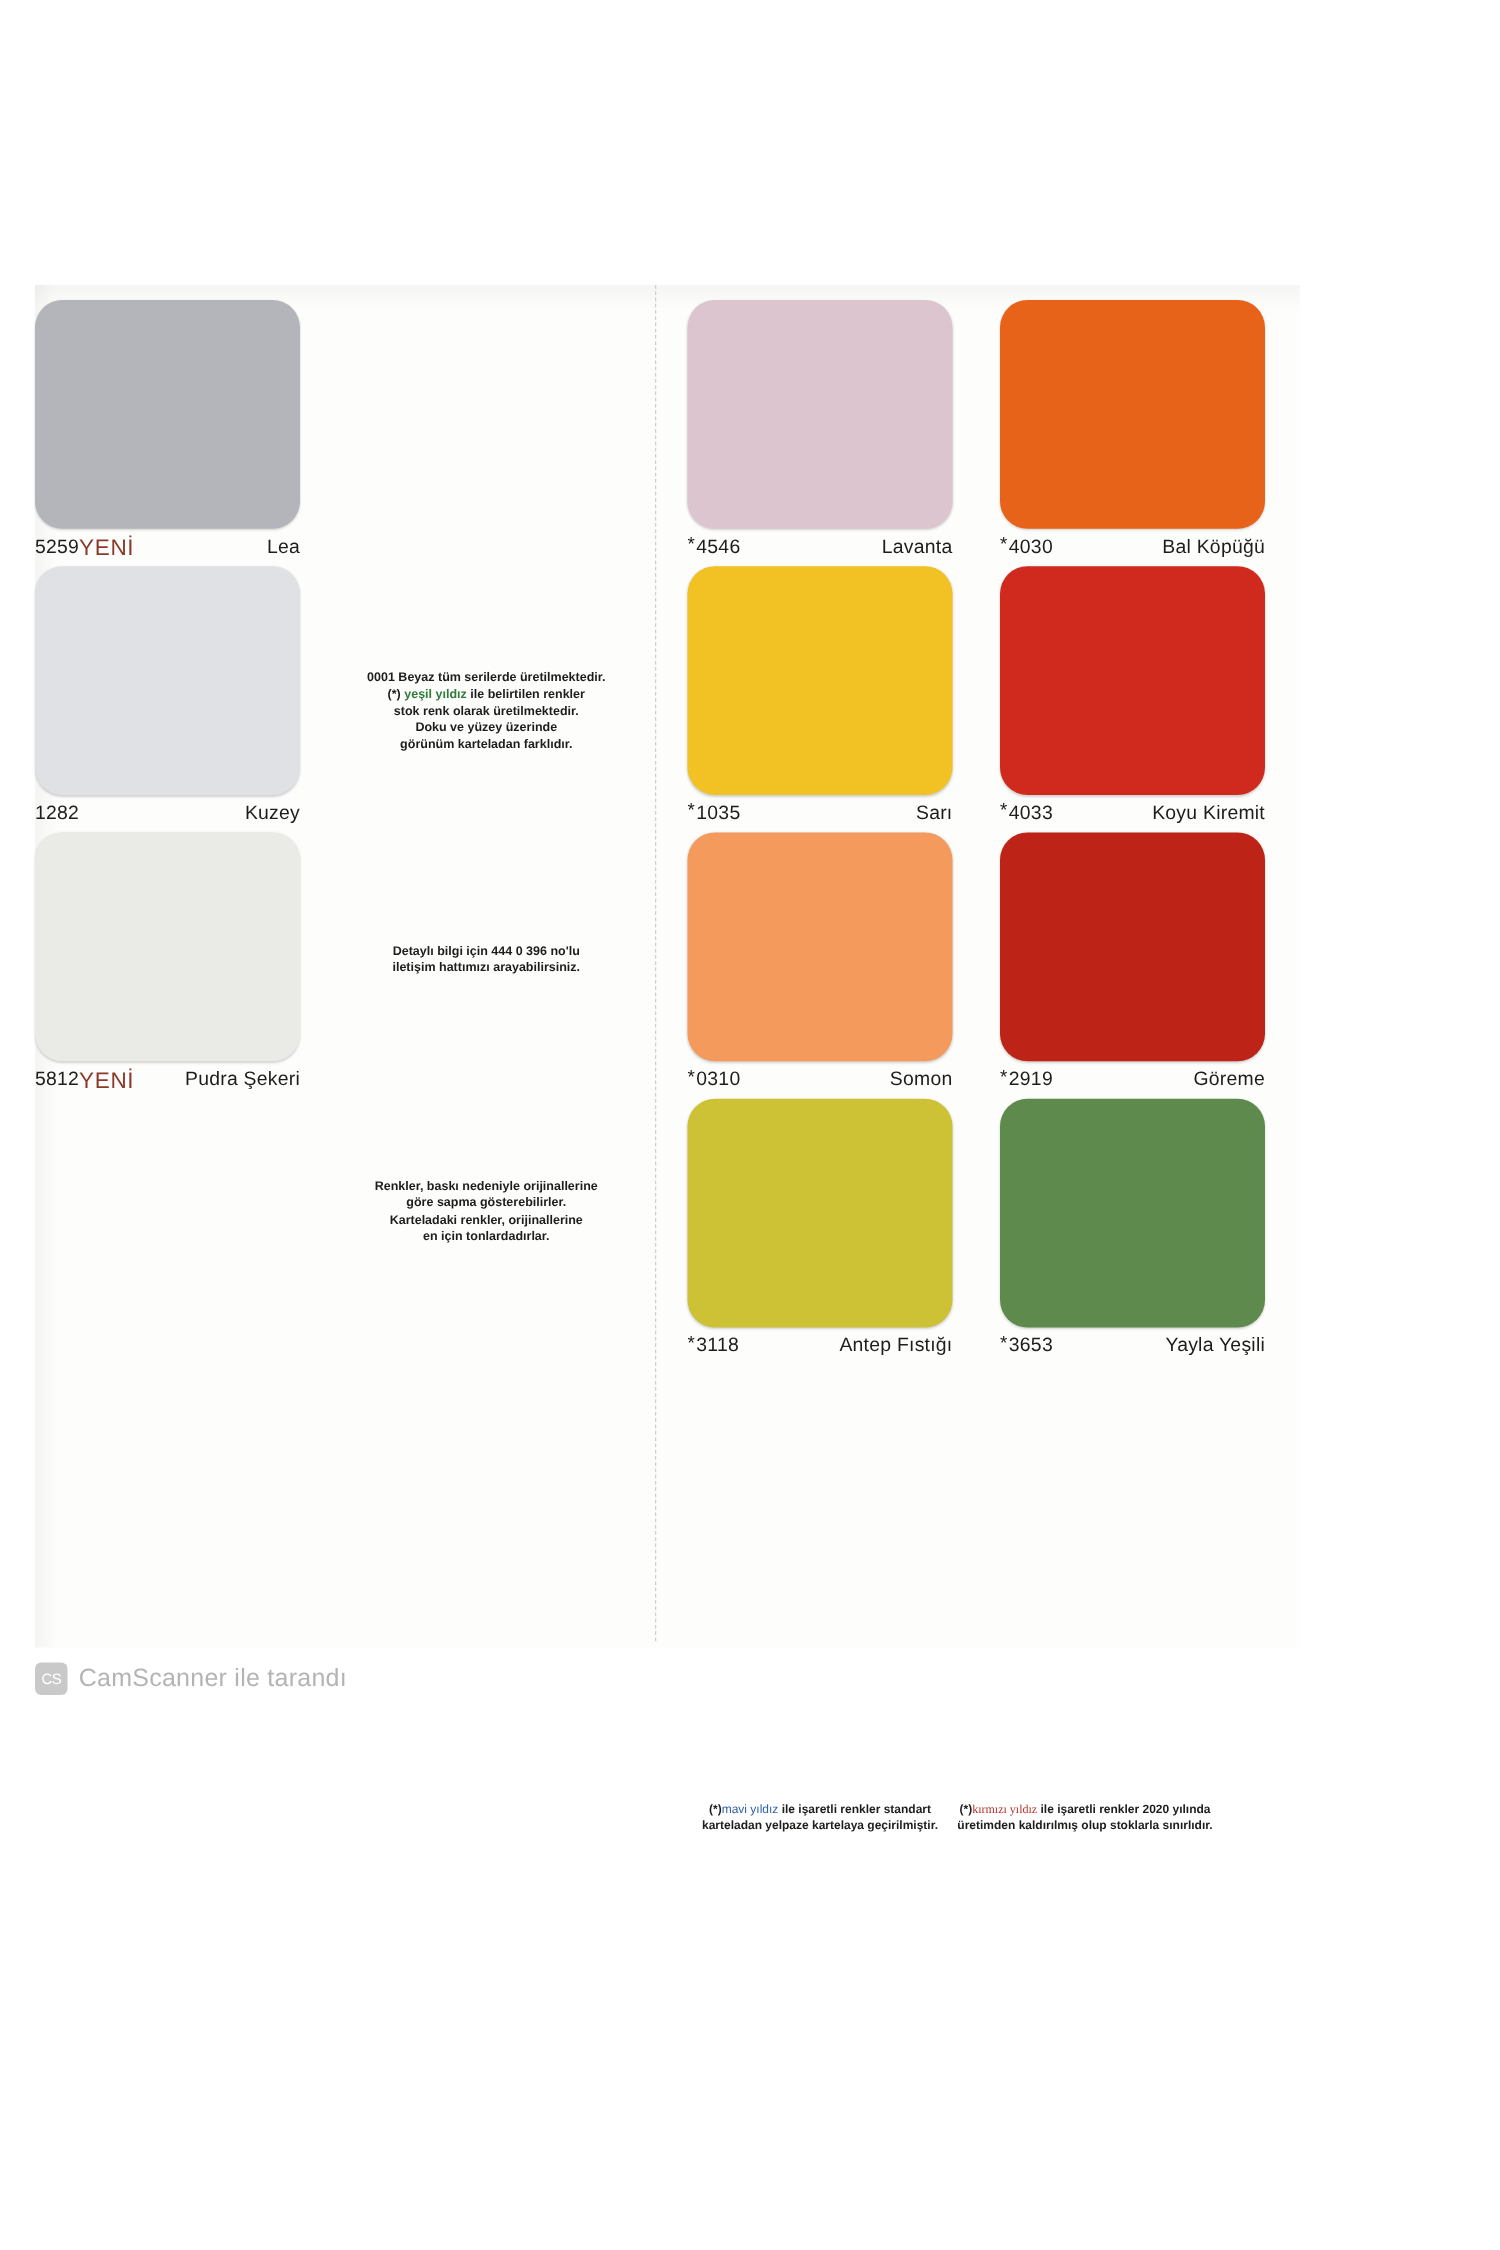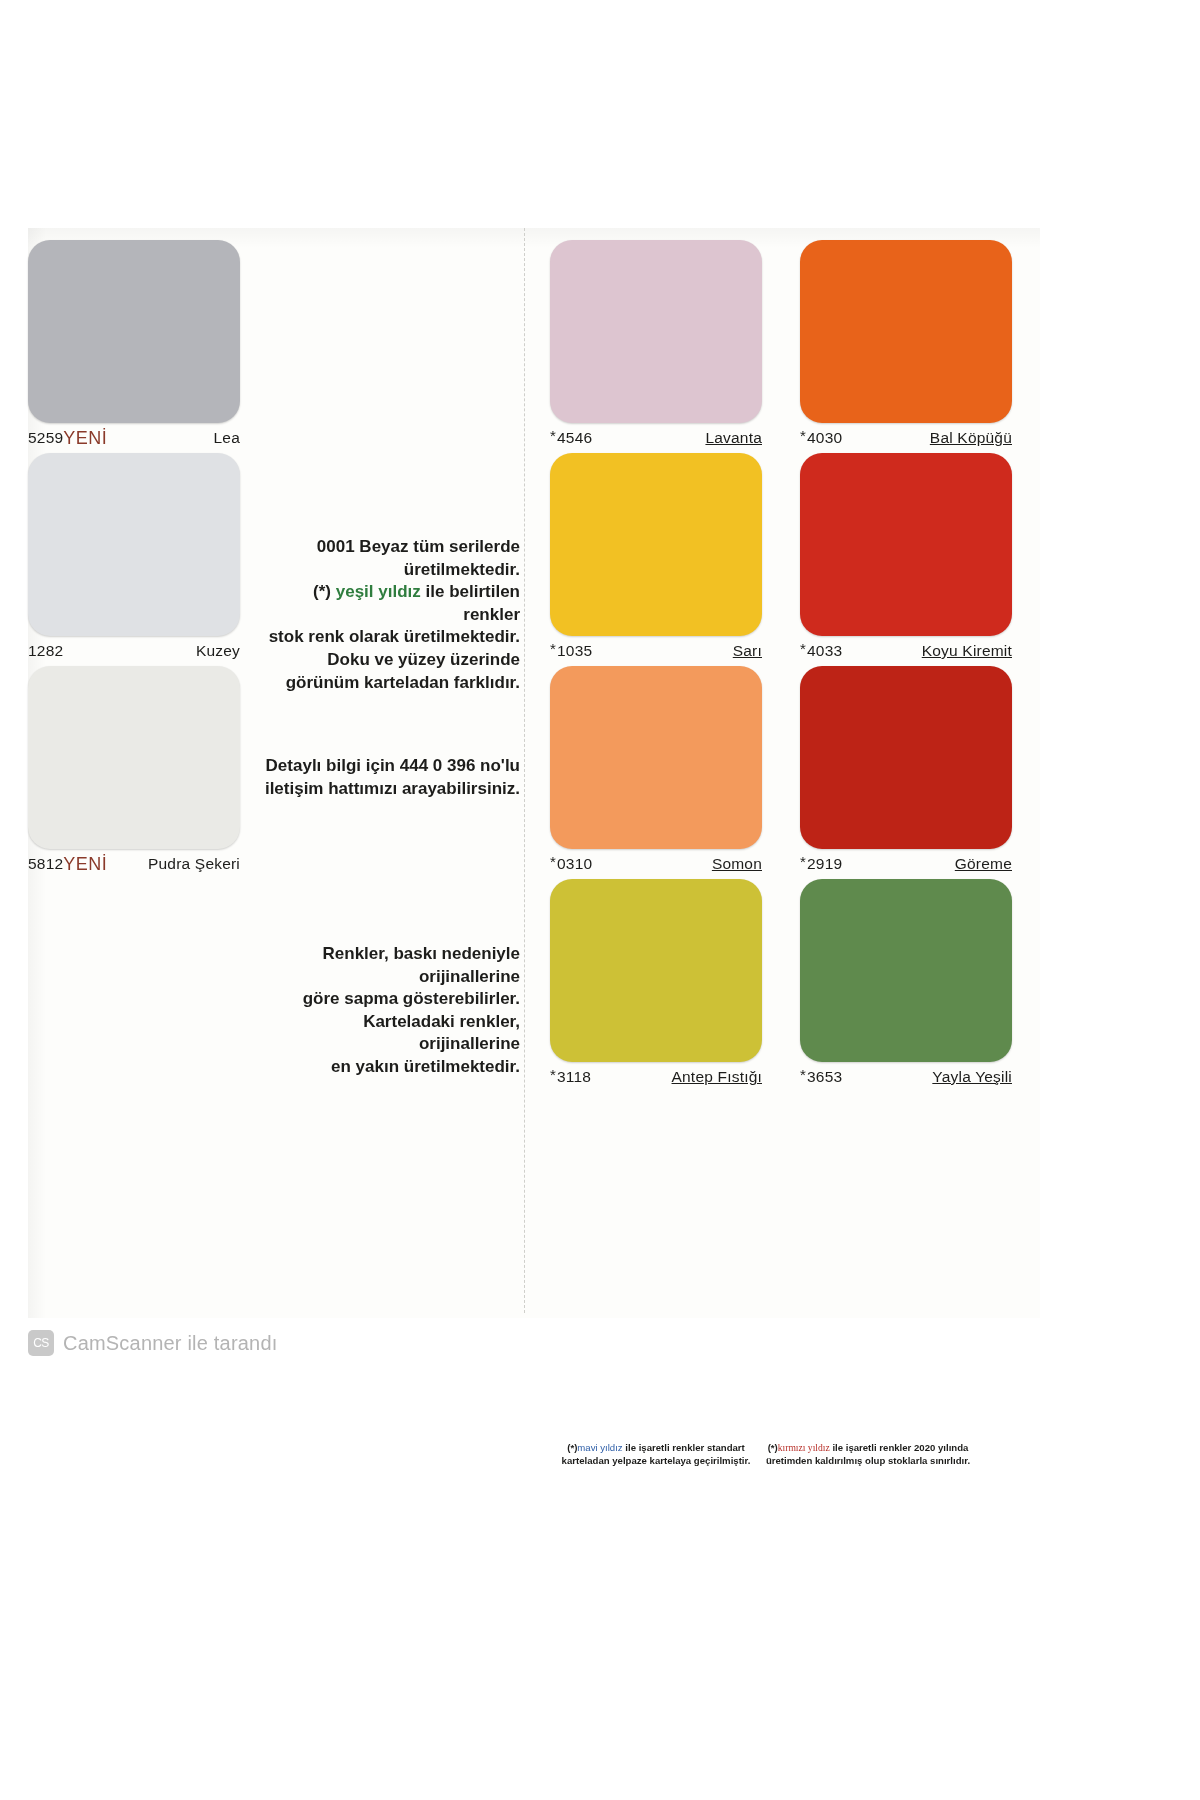--- a/index.html
+++ b/index.html
@@ -63,38 +63,38 @@
   }
   .sw-code{flex:0 0 auto;}
   .sw-new{
     flex:1 1 auto;
     text-align:left;
     color:#8a3a2a;
     font-size:18px;
     letter-spacing:0.5px;
   }
   .sw-name{flex:0 0 auto;text-align:right;}
-  .sw-label.two .sw-name{margin-left:auto;text-decoration:underline;}
+  .sw-label.two .sw-name{margin-left:auto;}
   .star{
     color:#1d1d1b;
     font-size:15px;
     margin-right:1px;
     position:relative;
     top:-3px;
   }
 
   
   #center-col{
     position:absolute;
     left:258px;top:240px;
     width:262px;
   }
   .note{
-    text-align:right;
-    font-size:17px;
+    text-align:center;
+    font-size:10px;
     line-height:1.33;
     color:#1d1d1b;
     font-weight:600;
   }
   .note .green{color:#2f7d3e;font-weight:700;}
   #note1{position:absolute;left:0;top:296px;width:262px;}
   #note2{position:absolute;left:0;top:515px;width:262px;}
   #note3{position:absolute;left:0;top:703px;width:262px;}
 
   
@@ -199,21 +199,21 @@
 
     <div class="note" id="note2">
       <div>Detaylı bilgi için 444 0 396 no'lu</div>
       <div>iletişim hattımızı arayabilirsiniz.</div>
     </div>
 
     <div class="note" id="note3">
       <div>Renkler, baskı nedeniyle orijinallerine</div>
       <div>göre sapma gösterebilirler.</div>
       <div>Karteladaki renkler, orijinallerine</div>
-      <div>en yakın üretilmektedir.</div>
+      <div>en için tonlardadırlar.</div>
     </div>
 
   </div>
 
   <div id="right-panel">
 
     <div class="rcol">
       <div class="sw-row">
         <div class="swatch" style="background: rgb(221, 197, 208);"></div>
         <div class="sw-label two">

